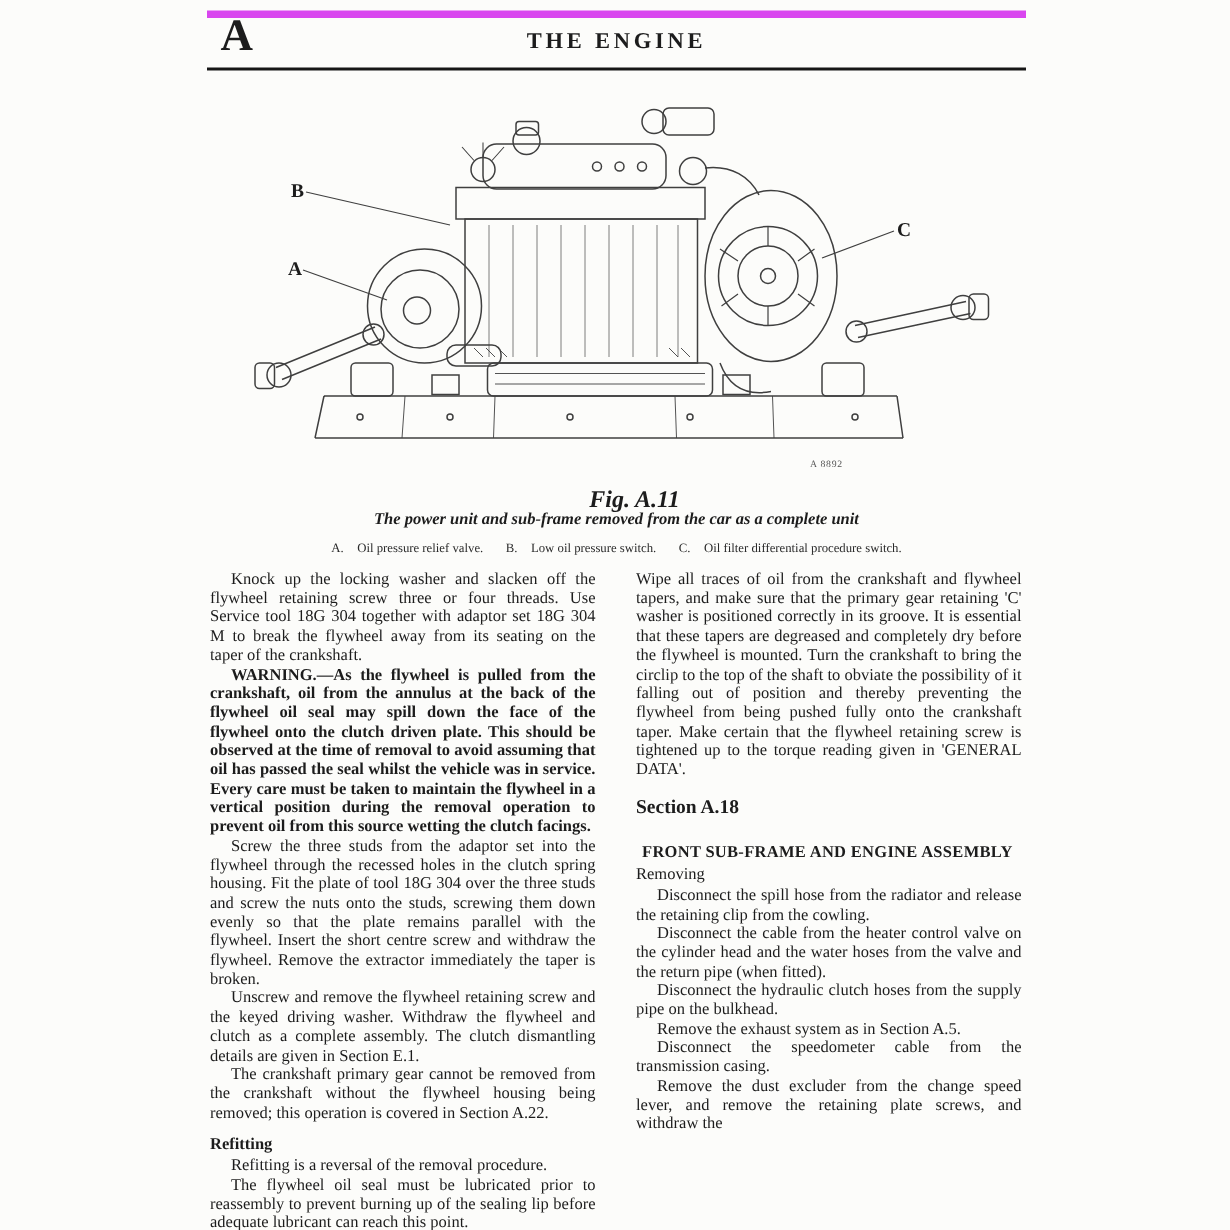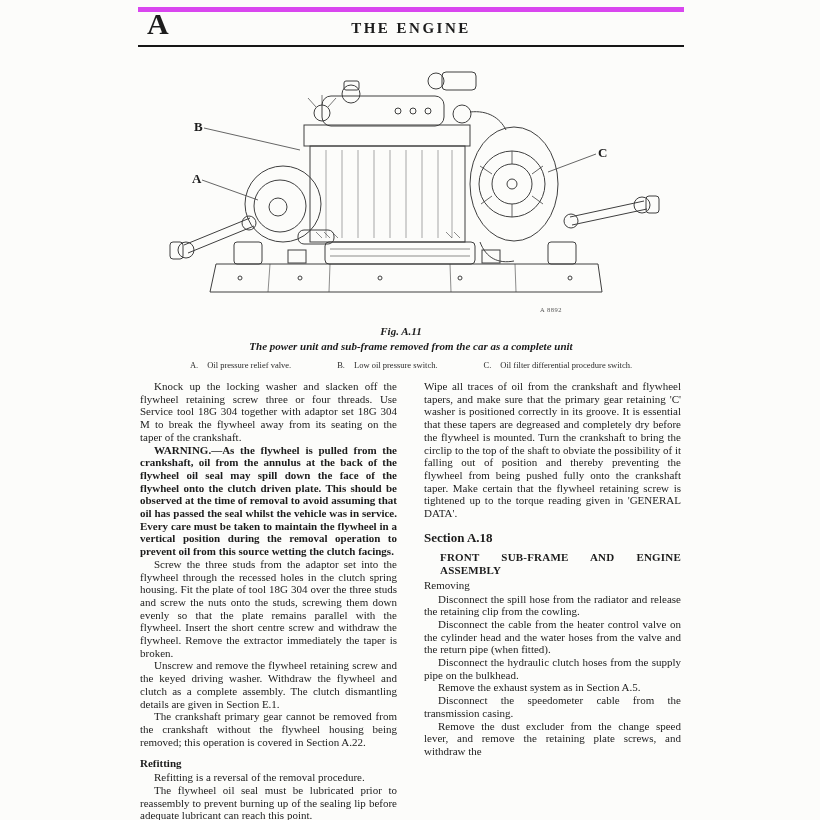--- a/index.html
+++ b/index.html
@@ -22,45 +22,45 @@
     font-weight:bold;
   }
   
   .figure { position:absolute; left:150px; top:54px; width:520px; height:268px; }
   .callout { position:absolute; font-weight:bold; font-size:13px; }
   .callout-b { left:194px; top:119px; }
   .callout-a { left:192px; top:171px; }
   .callout-c { left:598px; top:145px; }
   .drawing-ref { position:absolute; left:540px; top:306px; font-size:6.5px; color:#555; letter-spacing:.5px; }
   .fig-number {
-    position:absolute; left:128px; top:325px; width:546px; text-align:center;
-    font-style:italic; font-weight:bold; font-size:11px;
+    position:absolute; left:150px; top:325px; width:546px; text-align:center;
+    font-style:italic; font-weight:bold; font-size:16px;
   }
   .fig-caption {
     position:absolute; left:138px; top:340px; width:546px; text-align:center;
     font-style:italic; font-weight:bold; font-size:11px;
   }
   .legend {
     position:absolute; left:130px; top:360px; width:562px;
-    display:flex; justify-content:center; gap:46px; font-size:8.5px; color:#2a2a2a;
+    display:flex; justify-content:center; gap:15px; font-size:8.5px; color:#2a2a2a;
   }
   .legend-item .key { margin-right:9px; }
   
   .col {
     position:absolute; top:380px; width:257px; font-size:11px; line-height:12.7px;
     text-align:justify;
   }
   .col-left { left:140px; }
   .col-right { left:424px; }
   .para { margin:0; text-indent:14px; }
   .para-flush { margin:0; text-indent:0; }
   .warning { font-weight:bold; }
   .h-refitting { font-weight:bold; margin:9px 0 1px 0; text-indent:0; }
-  .h-section { font-weight:bold; font-size:13px; margin:12px 0 7px 0; text-indent:0; }
-  .h-assembly { font-weight:bold; margin:0 0 2px 16px; text-indent:0; font-size:11px; letter-spacing:.2px; }
+  .h-section { font-weight:bold; font-size:13px; margin:12px 0 18px 0; text-indent:0; }
+  .h-assembly { font-weight:bold; margin:0 0 2px 4px; text-indent:0; font-size:11px; letter-spacing:.2px; }
   .h-removing { font-weight:normal; margin:0 0 1px 0; text-indent:0; }
   svg { display:block; }
 </style>
 </head>
 <body>
 
 <div class="page">
 
   <div class="header">
     <div class="page-title">THE ENGINE</div>

